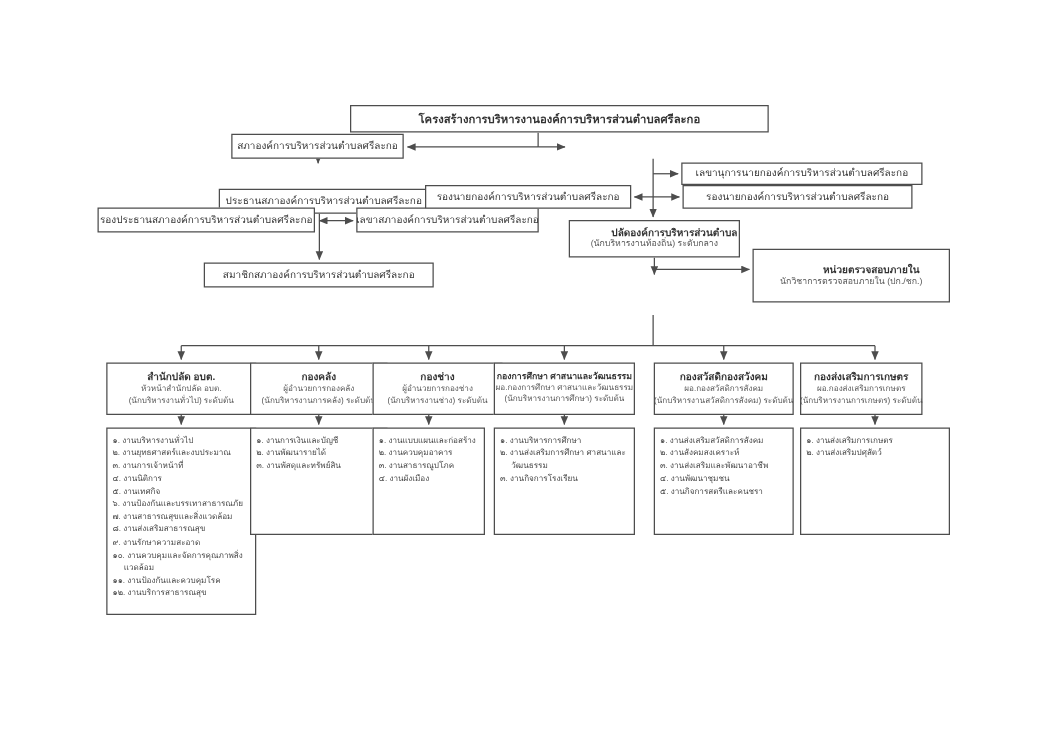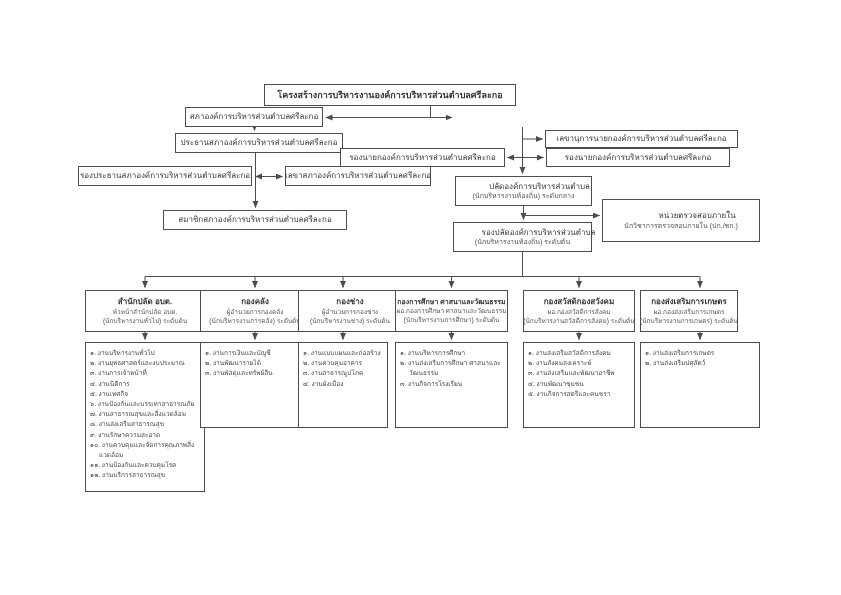--- a/index.html
+++ b/index.html
@@ -3,21 +3,21 @@
 <meta charset="utf-8">
 <style>
   html,body{margin:0;padding:0;background:#ffffff;}
   .stage{position:relative;width:841px;height:595px;background:#ffffff;overflow:hidden;
          font-family:"Liberation Sans","DejaVu Sans",sans-serif;color:#333333;}
   svg.wires{position:absolute;left:0;top:0;width:841px;height:595px;}
   .box{position:absolute;box-sizing:border-box;border:1px solid #4d4d4d;background:#ffffff;
        display:flex;flex-direction:column;align-items:center;justify-content:center;
        text-align:center;font-size:8px;line-height:1.2;padding:1px 2px;white-space:nowrap;}
   .t9{font-size:9px;font-weight:bold;}
-  .bt{font-weight:normal;font-size:8px;white-space:nowrap;margin-left:32px;}
+  .bt{font-weight:bold;font-size:8px;white-space:nowrap;margin-left:32px;}
   .bs{font-size:7px;color:#555555;white-space:nowrap;margin-top:1px;}
   .dn{font-weight:bold;font-size:8px;white-space:nowrap;}
   .ds{font-size:6.5px;color:#555555;white-space:nowrap;margin-top:1px;}
   .list{position:absolute;box-sizing:border-box;border:1px solid #4d4d4d;background:#ffffff;
         padding:5px 3px 3px 4px;font-size:6.5px;color:#444444;text-align:left;}
   .unit{padding-left:9px;text-indent:-9px;line-height:10.2px;}
 </style>
 </head>
 <body>
 
@@ -56,28 +56,28 @@
 
       <line x1="145" y1="332" x2="145" y2="339.5" marker-end="url(#arw)"></line>
       <line x1="255" y1="332" x2="255" y2="339.5" marker-end="url(#arw)"></line>
       <line x1="343" y1="332" x2="343" y2="339.5" marker-end="url(#arw)"></line>
       <line x1="451.5" y1="332" x2="451.5" y2="339.5" marker-end="url(#arw)"></line>
       <line x1="579" y1="332" x2="579" y2="339.5" marker-end="url(#arw)"></line>
       <line x1="700" y1="332" x2="700" y2="339.5" marker-end="url(#arw)"></line>
     </g>
   </svg>
 
-  <div class="box" style="left:264px;top:84px;width:252px;height:22px">
+  <div class="box" style="left:280px;top:84px;width:335px;height:22px">
     <span class="t9">โครงสร้างการบริหารงานองค์การบริหารส่วนตำบลศรีละกอ</span>
   </div>
 
   <div class="box" style="left:185px;top:107px;width:138px;height:20px">
     <span>สภาองค์การบริหารส่วนตำบลศรีละกอ</span>
   </div>
-  <div class="box" style="left:175px;top:133px;width:168px;height:20px">
+  <div class="box" style="left:175px;top:151px;width:168px;height:20px">
     <span>ประธานสภาองค์การบริหารส่วนตำบลศรีละกอ</span>
   </div>
   <div class="box" style="left:78px;top:166px;width:174px;height:20px">
     <span>รองประธานสภาองค์การบริหารส่วนตำบลศรีละกอ</span>
   </div>
   <div class="box" style="left:285px;top:166px;width:146px;height:20px">
     <span>เลขาสภาองค์การบริหารส่วนตำบลศรีละกอ</span>
   </div>
   <div class="box" style="left:163px;top:210px;width:184px;height:20px">
     <span>สมาชิกสภาองค์การบริหารส่วนตำบลศรีละกอ</span>
@@ -92,24 +92,20 @@
   <div class="box" style="left:546px;top:148px;width:184px;height:19px">
     <span>รองนายกองค์การบริหารส่วนตำบลศรีละกอ</span>
   </div>
   <div class="box" style="left:455px;top:176px;width:137px;height:30px">
     <div class="bt">ปลัดองค์การบริหารส่วนตำบล</div>
     <div class="bs">(นักบริหารงานท้องถิ่น) ระดับกลาง</div>
   </div>
   <div class="box" style="left:602px;top:199px;width:158px;height:43px">
     <div class="bt">หน่วยตรวจสอบภายใน</div>
     <div class="bs">นักวิชาการตรวจสอบภายใน  (ปก./ชก.)</div>
-  </div>
-  <div class="box" style="left:453px;top:222px;width:139px;height:30px">
-    <div class="bt">รองปลัดองค์การบริหารส่วนตำบล</div>
-    <div class="bs">(นักบริหารงานท้องถิ่น) ระดับต้น</div>
   </div>
 
   <div class="box" style="left:85px;top:290px;width:120px;height:42px">
     <div class="dn">สำนักปลัด อบต.</div>
     <div class="ds">หัวหน้าสำนักปลัด อบต.</div>
     <div class="ds">(นักบริหารงานทั่วไป) ระดับต้น</div>
   </div>
   <div class="box" style="left:200px;top:290px;width:110px;height:42px">
     <div class="dn">กองคลัง</div>
     <div class="ds">ผู้อำนวยการกองคลัง</div>

